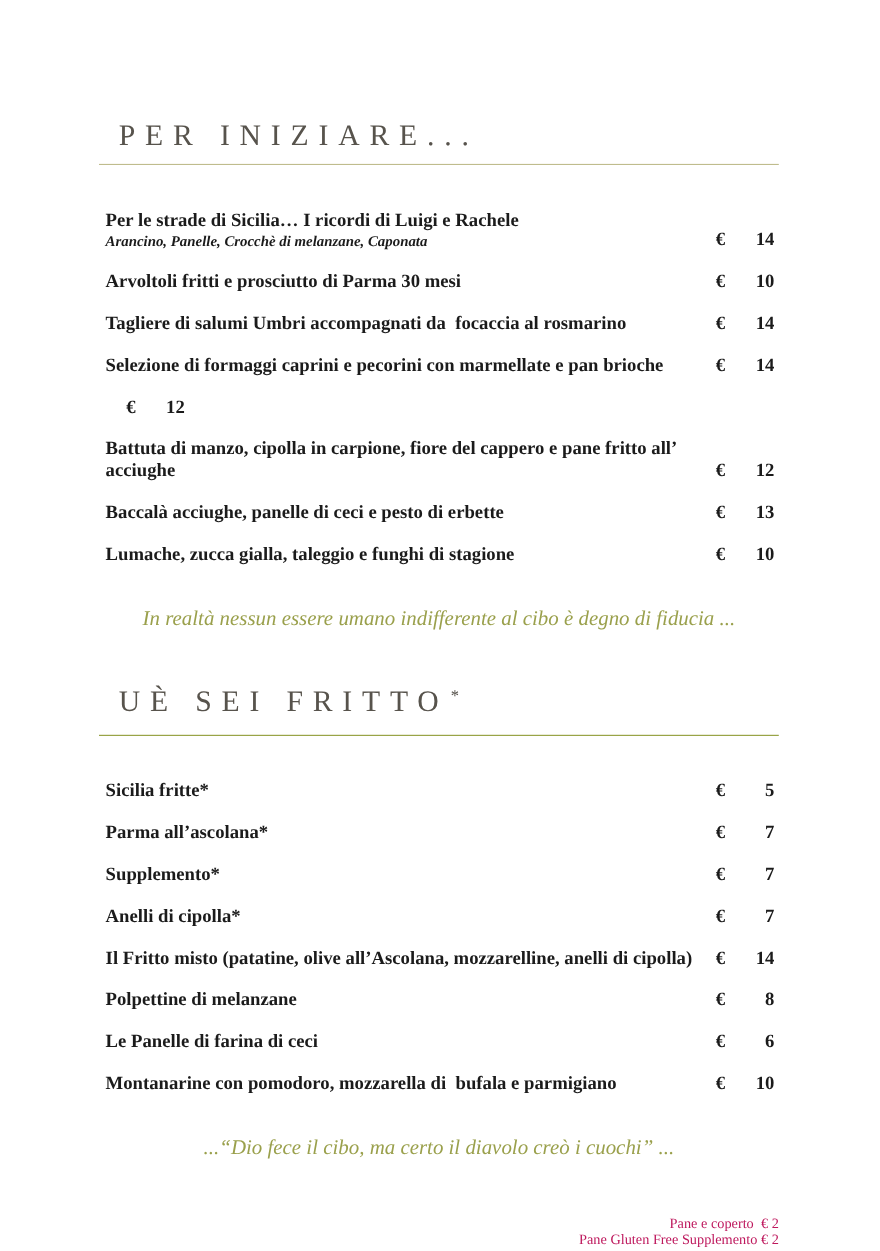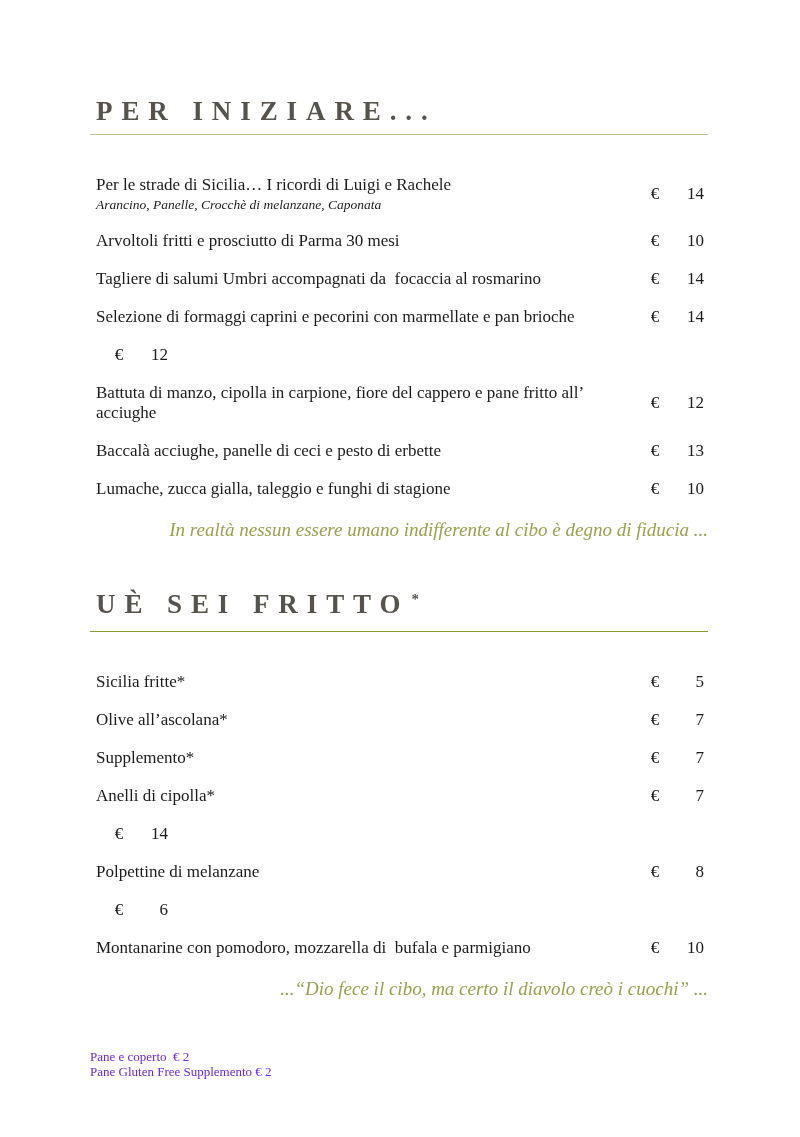--- a/index.html
+++ b/index.html
@@ -16,24 +16,24 @@
     font-family: "Liberation Serif", serif;
     color: #1b1b1b;
   }
   .content {
     margin-left: 90px;
     width: 618px;
     padding-top: 97px;
   }
   .menu-section { }
   .section-title {
-    margin: 0;
+    margin: 12px;
     padding-left: 6px;
     font-size: 27px;
-    font-weight: bold;
+    font-weight: normal;
     line-height: 28px;
     letter-spacing: 0.33em;
     color: #57534c;
     white-space: pre;
   }
   .title-sup {
     font-size: 15px;
     letter-spacing: 0.1em;
     position: relative;
     top: -9px;
@@ -42,26 +42,27 @@
   .rule {
     margin-top: 9px;
     border-top: 1px solid #bfbc8d;
     height: 0;
   }
   .items {
     margin-top: 40px;
   }
   .menu-item {
     display: flex;
-    align-items: center;
+    align-items: flex-end;
     padding-left: 6px;
     padding-right: 4px;
     margin-bottom: 18px;
     font-size: 17px;
     line-height: 20px;
+    font-weight: bold;
   }
   .item-main {
     flex: 1 1 auto;
     min-width: 0;
   }
   .item-name {
     display: block;
     white-space: pre-wrap;
   }
   .item-note {
@@ -74,33 +75,34 @@
   .item-currency {
     flex: 0 0 22px;
     margin-left: 12px;
     text-align: center;
   }
   .item-price {
     flex: 0 0 38px;
     text-align: right;
   }
   .quote {
+    margin-top: 36px;
     margin-bottom: 47px;
-    text-align: right;
+    text-align: center;
     font-style: italic;
     font-size: 19px;
     line-height: 26px;
     color: var(--quote-color, #9aa04c);
     white-space: pre-wrap;
   }
   .footer {
-    text-align: left;
+    text-align: right;
     font-size: 13px;
     line-height: 15px;
-    color: #6d28d9;
+    color: #be185d;
   }
   .footer-line {
     white-space: pre-wrap;
   }
 </style>
 </head>
 <body>
 
 <div class="page">
   <div class="content">
@@ -188,21 +190,21 @@
     <div class="item-main">
       <span class="item-name">Sicilia fritte*</span>
 
     </div>
     <span class="item-currency">€</span>
     <span class="item-price">5</span>
   </div>
 
   <div class="menu-item">
     <div class="item-main">
-      <span class="item-name">Olive all’ascolana*</span>
+      <span class="item-name">Parma all’ascolana*</span>
 
     </div>
     <span class="item-currency">€</span>
     <span class="item-price">7</span>
   </div>
 
   <div class="menu-item">
     <div class="item-main">
       <span class="item-name">Supplemento*</span>
 
@@ -214,34 +216,42 @@
   <div class="menu-item">
     <div class="item-main">
       <span class="item-name">Anelli di cipolla*</span>
 
     </div>
     <span class="item-currency">€</span>
     <span class="item-price">7</span>
   </div>
 
   <div class="menu-item">
+    <div class="item-main">
+      <span class="item-name">Il Fritto misto (patatine, olive all’Ascolana, mozzarelline, anelli di cipolla)</span>
+
+    </div>
     <span class="item-currency">€</span>
     <span class="item-price">14</span>
   </div>
 
   <div class="menu-item">
     <div class="item-main">
       <span class="item-name">Polpettine di melanzane</span>
 
     </div>
     <span class="item-currency">€</span>
     <span class="item-price">8</span>
   </div>
 
   <div class="menu-item">
+    <div class="item-main">
+      <span class="item-name">Le Panelle di farina di ceci</span>
+
+    </div>
     <span class="item-currency">€</span>
     <span class="item-price">6</span>
   </div>
 
   <div class="menu-item">
     <div class="item-main">
       <span class="item-name">Montanarine con pomodoro, mozzarella di  bufala e parmigiano</span>
 
     </div>
     <span class="item-currency">€</span>

